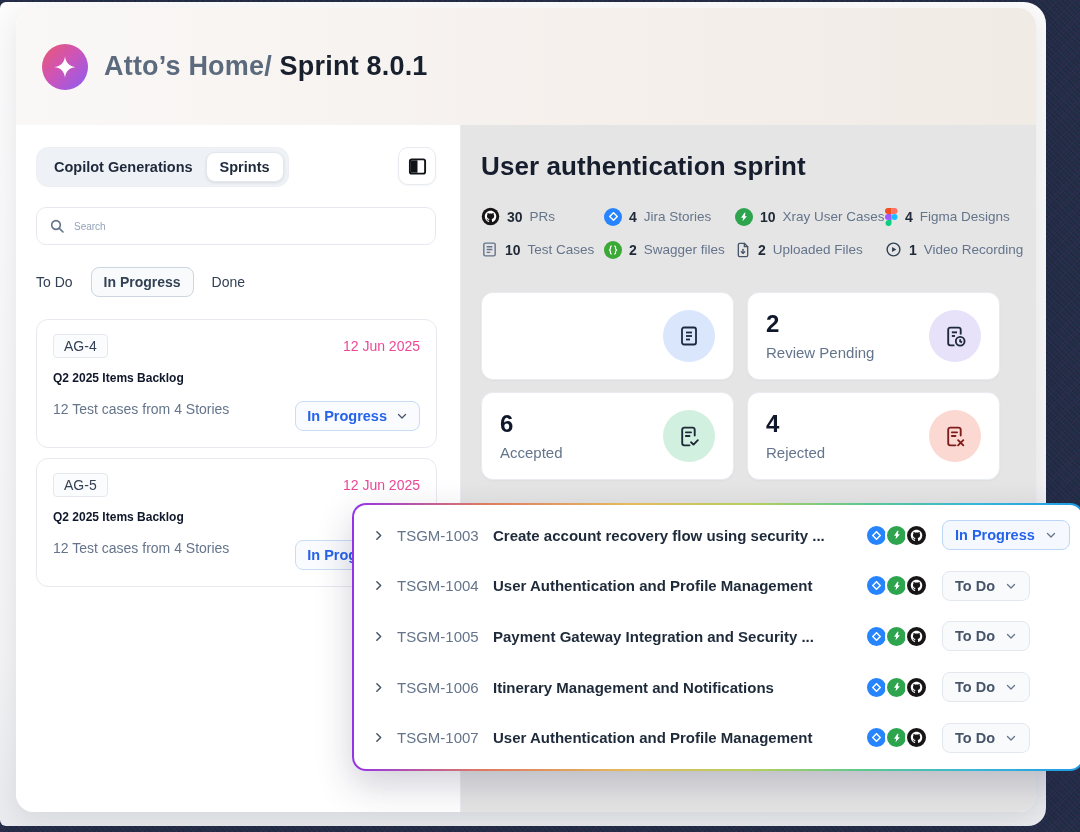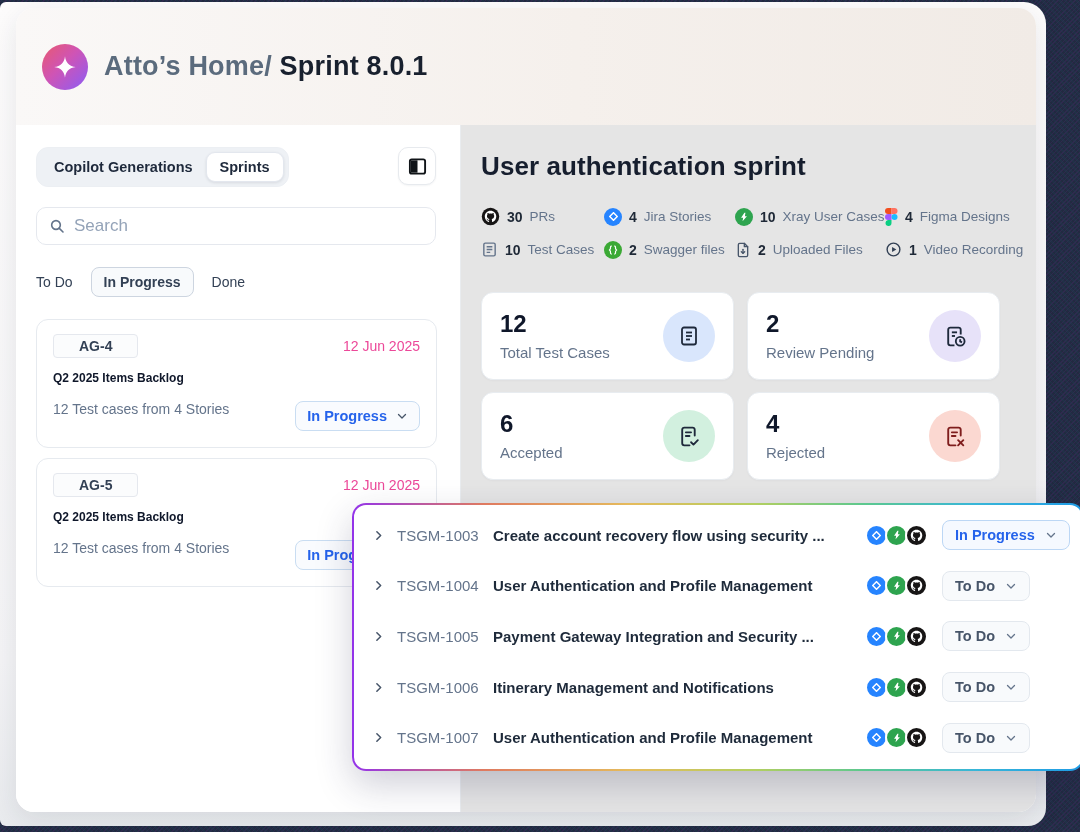--- a/index.html
+++ b/index.html
@@ -51,32 +51,32 @@
   .seg-item.active{ background:#fff; border:1px solid #e3e7ee; box-shadow:0 1px 3px rgba(20,30,50,.10); }
   .panel-toggle{
     margin-left:auto; width:38px; height:38px; background:#fff; border:1px solid #e7eaee;
     border-radius:10px; display:flex; align-items:center; justify-content:center; cursor:pointer;
     box-shadow:0 1px 2px rgba(20,30,50,.05);
   }
   .searchbox{
     margin-top:20px; height:38px; border:1px solid #e5e8ee; border-radius:10px;
     display:flex; align-items:center; padding:0 12px; gap:9px; background:#fff;
   }
-  .searchbox input{ border:none; outline:none; font-size:17px; color:#8b5cf6; width:100%; background:transparent; }
+  .searchbox input{ border:none; outline:none; font-size:10px; color:#8b5cf6; width:100%; background:transparent; }
   .searchbox input::placeholder{ color:#94a3b8; }
   .filters{ margin-top:22px; display:flex; align-items:center; gap:18px; }
   .filter{ font-size:14px; color:#334155; font-weight:500; cursor:pointer; }
   .filter.active{ border:1px solid #cdd5e0; background:#f8fafc; border-radius:8px; padding:6px 12px; font-weight:600; }
   .sprint-card{
     margin-top:22px; width:401px; border:1px solid #e6eaef; border-radius:12px;
     padding:14px 16px 16px; background:#fff;
   }
   .sprint-card + .sprint-card{ margin-top:10px; }
   .sc-top{ display:flex; align-items:center; }
-  .sc-key{ font-size:14px; color:#334155; font-weight:700; border:1px solid #e5e8ee; background:#fbfcfd; border-radius:4px; padding:3px 25px; }
+  .sc-key{ font-size:14px; color:#334155; font-weight:400; border:1px solid #e5e8ee; background:#fbfcfd; border-radius:4px; padding:3px 10px; }
   .sc-date{ margin-left:auto; font-size:14px; color:#ec4899; }
   .sc-title{ margin-top:13px; font-size:12px; font-weight:700; color:#0f172a; }
   .sc-bottom{ margin-top:16px; display:flex; align-items:flex-start; }
   .sc-meta{ font-size:14px; color:#64748b; }
   .status-pill{
     margin-left:auto; display:inline-flex; align-items:center; gap:9px; cursor:pointer;
     border:1px solid #c9ddf2; background:#f9fbfe; border-radius:8px; padding:6px 11px;
     font-size:14.5px; font-weight:700; color:#2563eb; white-space:nowrap;
   }
   
@@ -310,24 +310,20 @@
               </svg>
           </span>
           <span class="num">1</span>
           <span class="lbl">Video Recording</span>
         </div>
       </div>
 
       <div class="summary-grid">
 
         <div class="sum-card">
-          <div class="sum-text">
-            <div class="val">12</div>
-            <div class="lab">Total Test Cases</div>
-          </div>
           <div class="sum-icon" style="background:#d9e6fc">
             <svg width="24" height="24" viewBox="0 0 24 24" fill="none" stroke="#1e293b" stroke-width="1.8">
                 <rect x="5" y="3.5" width="14" height="17" rx="2"></rect>
                 <line x1="9" y1="8.5" x2="15" y2="8.5"></line>
                 <line x1="9" y1="12" x2="15" y2="12"></line>
                 <line x1="9" y1="15.5" x2="13" y2="15.5"></line>
               </svg>
           </div>
         </div>
 

